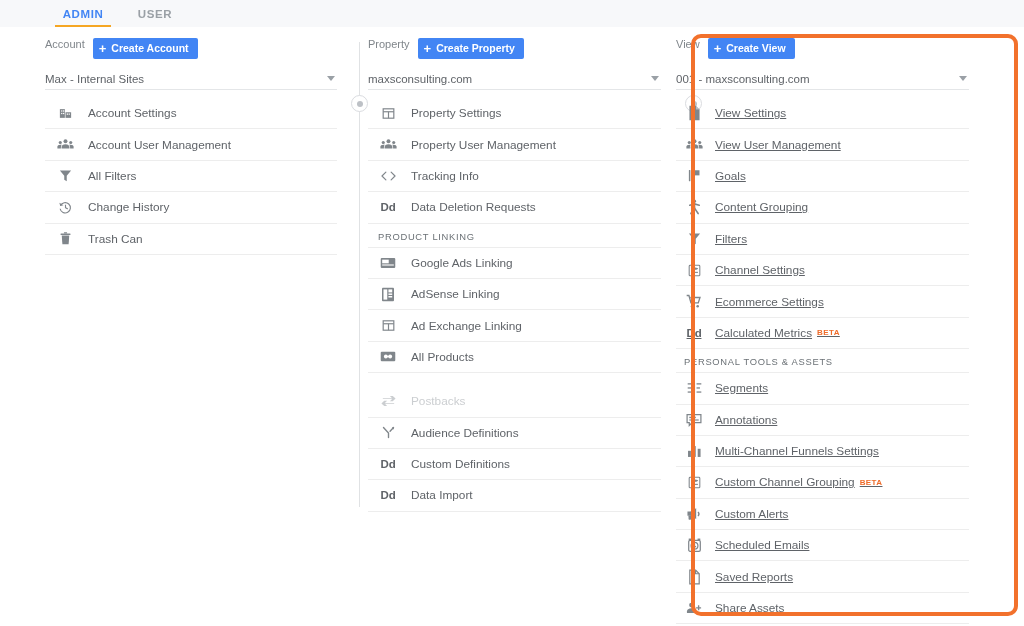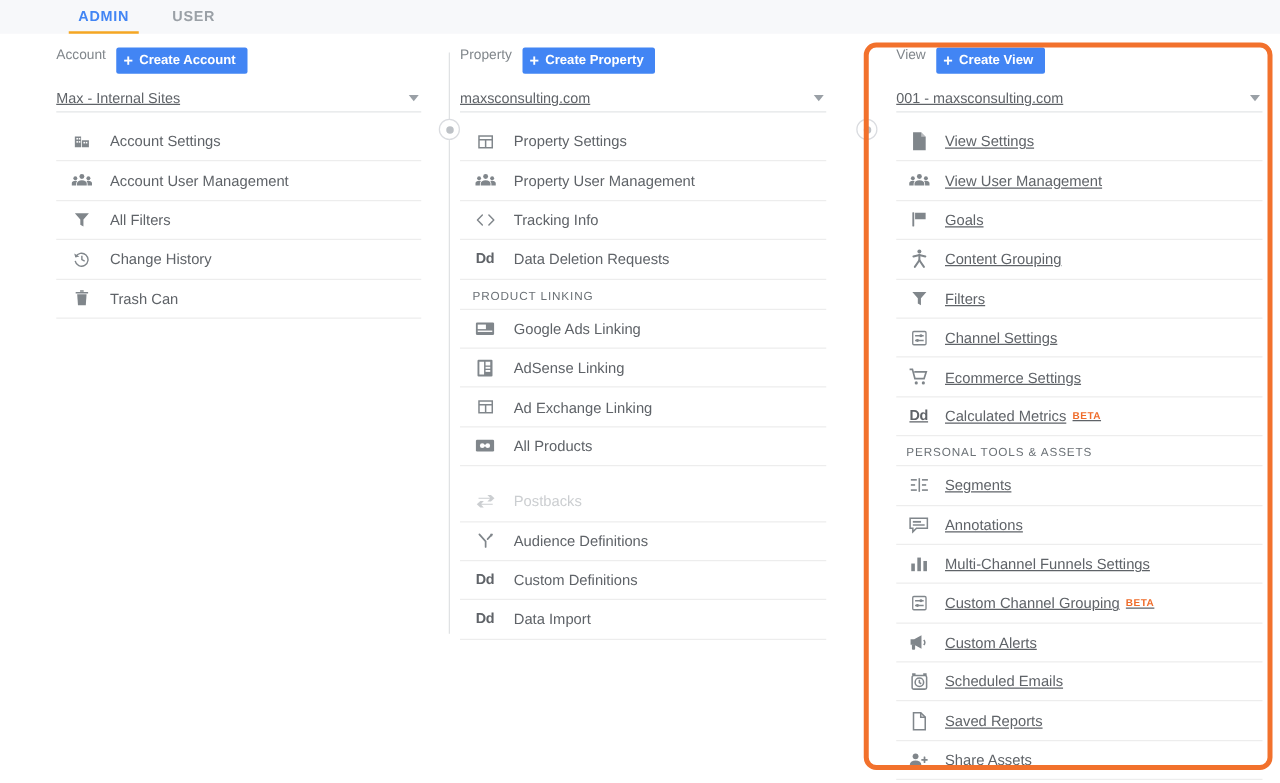--- a/index.html
+++ b/index.html
@@ -31,42 +31,41 @@
     content:""; position:absolute; left:8px; right:8px; bottom:0;
     height:2.5px; background:#f5a623;
   }
   .tab#tab-admin { width:72px; padding:0; }
   .tab#tab-user  { width:72px; padding:0; }
 
   
   .col { position:absolute; top:38px; }
   #col-account  { left:45px;  width:292px; }
   #col-property { left:368px; width:293px; }
-  #col-view     { left:717px; width:293px; }
+  #col-view     { left:676px; width:293px; }
 
   .col-head { height:22px; display:flex; align-items:flex-start; gap:8px; }
   .col-label { font-size:11px; color:#80868b; }
   .create-btn {
     display:inline-flex; align-items:center; gap:5px;
     background:#4285f4; color:#fff;
     font-size:10.5px; font-weight:bold;
     padding:4px 9px 4px 6px;
     border:none; border-radius:2px; cursor:pointer;
     line-height:1;
     white-space:nowrap;
   }
   .create-btn .plus { font-size:13px; font-weight:bold; line-height:1; }
 
   .selector {
     margin-top:8px;
     height:22px;
     border-bottom:1px solid #e4e6e8;
     display:flex; align-items:center; justify-content:space-between;
     cursor:pointer;
-    text-decoration:underline;
   }
   .selector .sel-value { font-size:11.5px; color:#5f6368; }
   .caret {
     width:0;height:0;
     border-left:4px solid transparent;
     border-right:4px solid transparent;
     border-top:5px solid #9aa0a6;
     margin-right:2px;
   }
 

